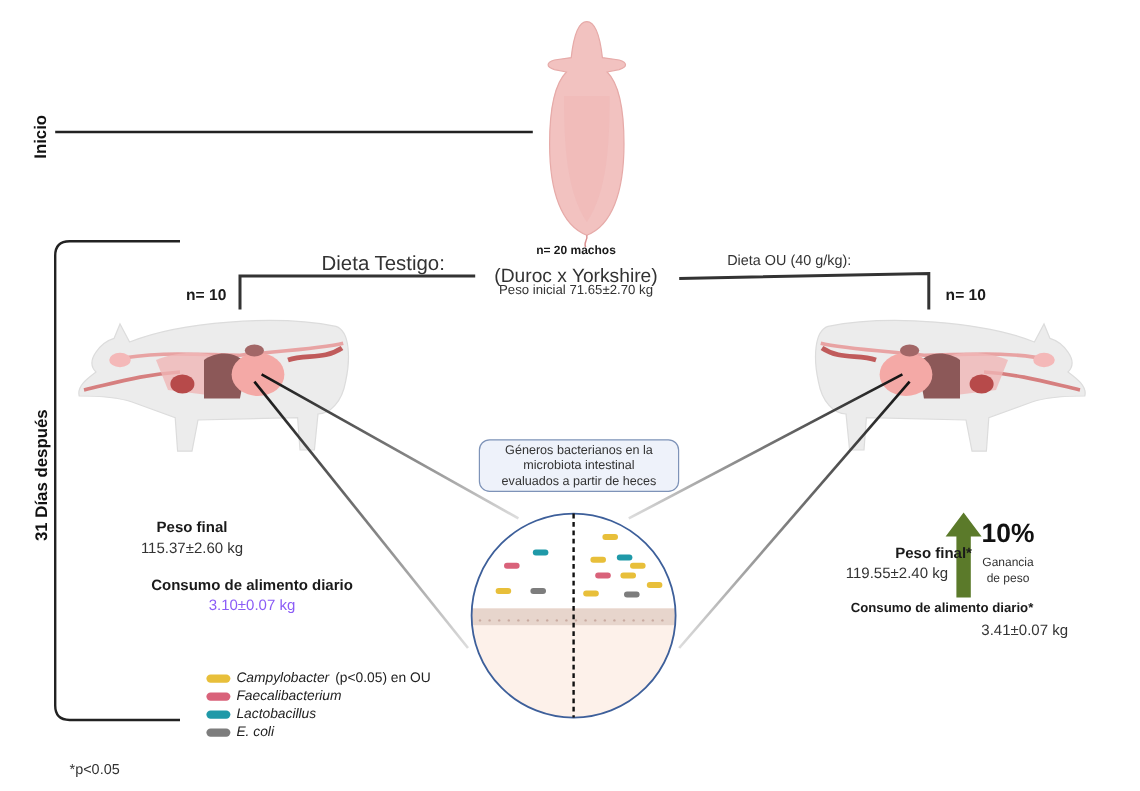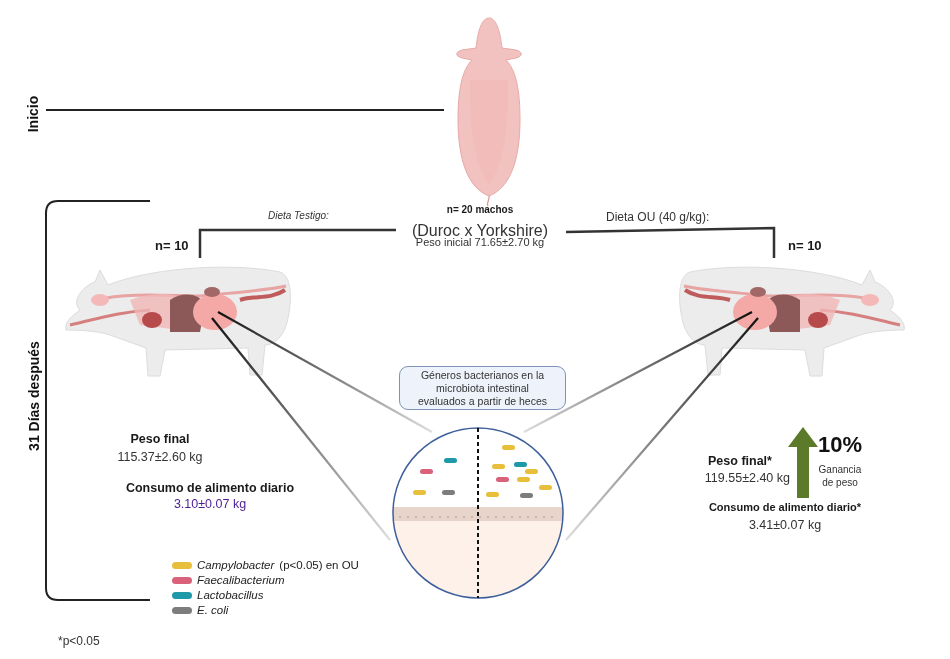--- a/index.html
+++ b/index.html
@@ -132,33 +132,33 @@
   </g>
 </svg>
 
 <div class="vlabel" style="left:4px; top:105px; width:60px; height:18px; font-size:14px; text-align:center;">Inicio</div>
 <div class="vlabel" style="left:-30px; top:387px; width:130px; height:18px; font-size:14px; text-align:center;">31 Días después</div>
 
 <div class="txt bold center" style="left:380px; top:204px; width:200px; font-size:10px;">n= 20 machos</div>
 <div class="txt center" style="left:380px; top:222px; width:200px; font-size:16px; color:#333;">(Duroc x Yorkshire)</div>
 <div class="txt center" style="left:380px; top:236px; width:200px; font-size:11px; color:#333;">Peso inicial 71.65±2.70 kg</div>
 
-<div class="txt" style="left:268px; top:210px; font-size:10px; color:#333;font-style:italic;">Dieta Testigo:</div>
+<div class="txt" style="left:268px; top:210px; font-size:17px; color:#333;">Dieta Testigo:</div>
 <div class="txt bold" style="left:155px; top:238px; font-size:13px;">n= 10</div>
 <div class="txt bold center" style="left:100px; top:432px; width:120px; font-size:12.5px;">Peso final</div>
 <div class="txt center" style="left:100px; top:450px; width:120px; font-size:12.5px; color:#333;">115.37±2.60 kg</div>
 <div class="txt bold center" style="left:100px; top:481px; width:220px; font-size:12.5px;">Consumo de alimento diario</div>
-<div class="txt center" style="left:100px; top:497px; width:220px; font-size:12.5px; color:#4c1d95;">3.10±0.07 kg</div>
+<div class="txt center" style="left:100px; top:497px; width:220px; font-size:12.5px; color:#8b5cf6;">3.10±0.07 kg</div>
 
 <div class="txt" style="left:606px; top:210px; font-size:12px; color:#333;">Dieta OU (40 g/kg):</div>
 <div class="txt bold" style="left:788px; top:238px; font-size:13px;">n= 10</div>
-<div class="txt bold center" style="left:690px; top:454px; width:100px; font-size:12.5px;">Peso final*</div>
+<div class="txt bold center" style="left:728px; top:454px; width:100px; font-size:12.5px;">Peso final*</div>
 <div class="txt center" style="left:690px; top:471px; width:100px; font-size:12.5px; color:#333;text-align:right;">119.55±2.40 kg</div>
 <div class="txt bold center" style="left:680px; top:501px; width:210px; font-size:11px;">Consumo de alimento diario*</div>
-<div class="txt center" style="left:680px; top:518px; width:210px; font-size:12.5px; color:#333;">3.41±0.07 kg</div>
+<div class="txt center" style="left:680px; top:518px; width:210px; font-size:12.5px; color:#333;text-align:right;">3.41±0.07 kg</div>
 <div class="txt bold" style="left:818px; top:432px; font-size:22px; color:#111;">10%</div>
 <div class="txt center" style="left:810px; top:464px; width:60px; font-size:10px; color:#333;">Ganancia</div>
 <div class="txt center" style="left:810px; top:477px; width:60px; font-size:10px; color:#333;">de peso</div>
 
 <div class="info-box">
   <div>
     <div>Géneros bacterianos en la</div>
     <div>microbiota intestinal</div>
     <div>evaluados a partir de heces</div>
   </div>

